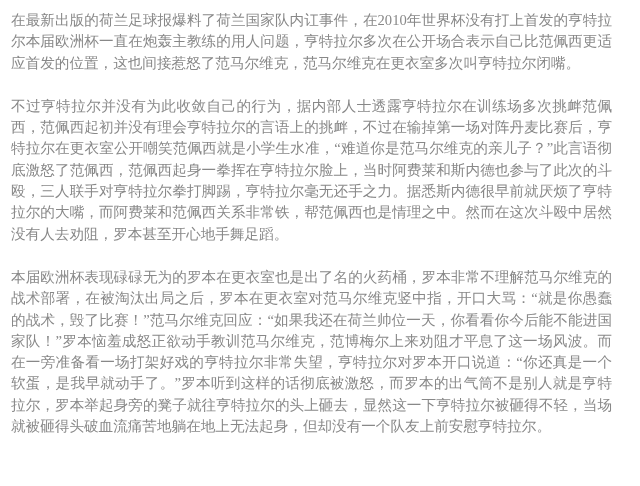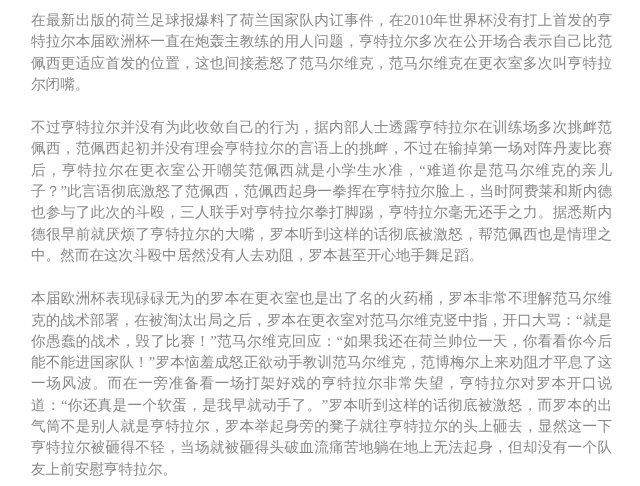--- a/index.html
+++ b/index.html
@@ -8,32 +8,32 @@
   }
   body {
     width: 640px;
     height: 486px;
     background: #ffffff;
     overflow: hidden;
   }
   .article {
     box-sizing: border-box;
     width: 640px;
-    padding: 10px 28px 0 31px;
+    padding: 10px 28px 0 11px;
     font-family: "Liberation Serif", "DejaVu Serif", serif;
     font-size: 14.6px;
     line-height: 21.3px;
     text-align: justify;
     color: #888888;
   }
   .article p {
     margin: 0 0 22px 0;
     word-break: break-all;
   }
 </style>
 </head>
 <body style="background: rgb(255, 255, 255);">
 
 <div class="article" style="color: rgb(136, 136, 136);">
   <p class="para">在最新出版的荷兰足球报爆料了荷兰国家队内讧事件，在2010年世界杯没有打上首发的亨特拉尔本届欧洲杯一直在炮轰主教练的用人问题，亨特拉尔多次在公开场合表示自己比范佩西更适应首发的位置，这也间接惹怒了范马尔维克，范马尔维克在更衣室多次叫亨特拉尔闭嘴。</p>
-  <p class="para">不过亨特拉尔并没有为此收敛自己的行为，据内部人士透露亨特拉尔在训练场多次挑衅范佩西，范佩西起初并没有理会亨特拉尔的言语上的挑衅，不过在输掉第一场对阵丹麦比赛后，亨特拉尔在更衣室公开嘲笑范佩西就是小学生水准，“难道你是范马尔维克的亲儿子？”此言语彻底激怒了范佩西，范佩西起身一拳挥在亨特拉尔脸上，当时阿费莱和斯内德也参与了此次的斗殴，三人联手对亨特拉尔拳打脚踢，亨特拉尔毫无还手之力。据悉斯内德很早前就厌烦了亨特拉尔的大嘴，罗本听到这样的话彻底被激怒，帮范佩西也是情理之中。然而在这次斗殴中居然没有人去劝阻，罗本甚至开心地手舞足蹈。</p>
+  <p class="para">不过亨特拉尔并没有为此收敛自己的行为，据内部人士透露亨特拉尔在训练场多次挑衅范佩西，范佩西起初并没有理会亨特拉尔的言语上的挑衅，不过在输掉第一场对阵丹麦比赛后，亨特拉尔在更衣室公开嘲笑范佩西就是小学生水准，“难道你是范马尔维克的亲儿子？”此言语彻底激怒了范佩西，范佩西起身一拳挥在亨特拉尔脸上，当时阿费莱和斯内德也参与了此次的斗殴，三人联手对亨特拉尔拳打脚踢，亨特拉尔毫无还手之力。据悉斯内德很早前就厌烦了亨特拉尔的大嘴，而阿费莱和范佩西关系非常铁，帮范佩西也是情理之中。然而在这次斗殴中居然没有人去劝阻，罗本甚至开心地手舞足蹈。</p>
   <p class="para">本届欧洲杯表现碌碌无为的罗本在更衣室也是出了名的火药桶，罗本非常不理解范马尔维克的战术部署，在被淘汰出局之后，罗本在更衣室对范马尔维克竖中指，开口大骂：“就是你愚蠢的战术，毁了比赛！”范马尔维克回应：“如果我还在荷兰帅位一天，你看看你今后能不能进国家队！”罗本恼羞成怒正欲动手教训范马尔维克，范博梅尔上来劝阻才平息了这一场风波。而在一旁准备看一场打架好戏的亨特拉尔非常失望，亨特拉尔对罗本开口说道：“你还真是一个软蛋，是我早就动手了。”罗本听到这样的话彻底被激怒，而罗本的出气筒不是别人就是亨特拉尔，罗本举起身旁的凳子就往亨特拉尔的头上砸去，显然这一下亨特拉尔被砸得不轻，当场就被砸得头破血流痛苦地躺在地上无法起身，但却没有一个队友上前安慰亨特拉尔。</p>
 </div>
 
 </body></html>

